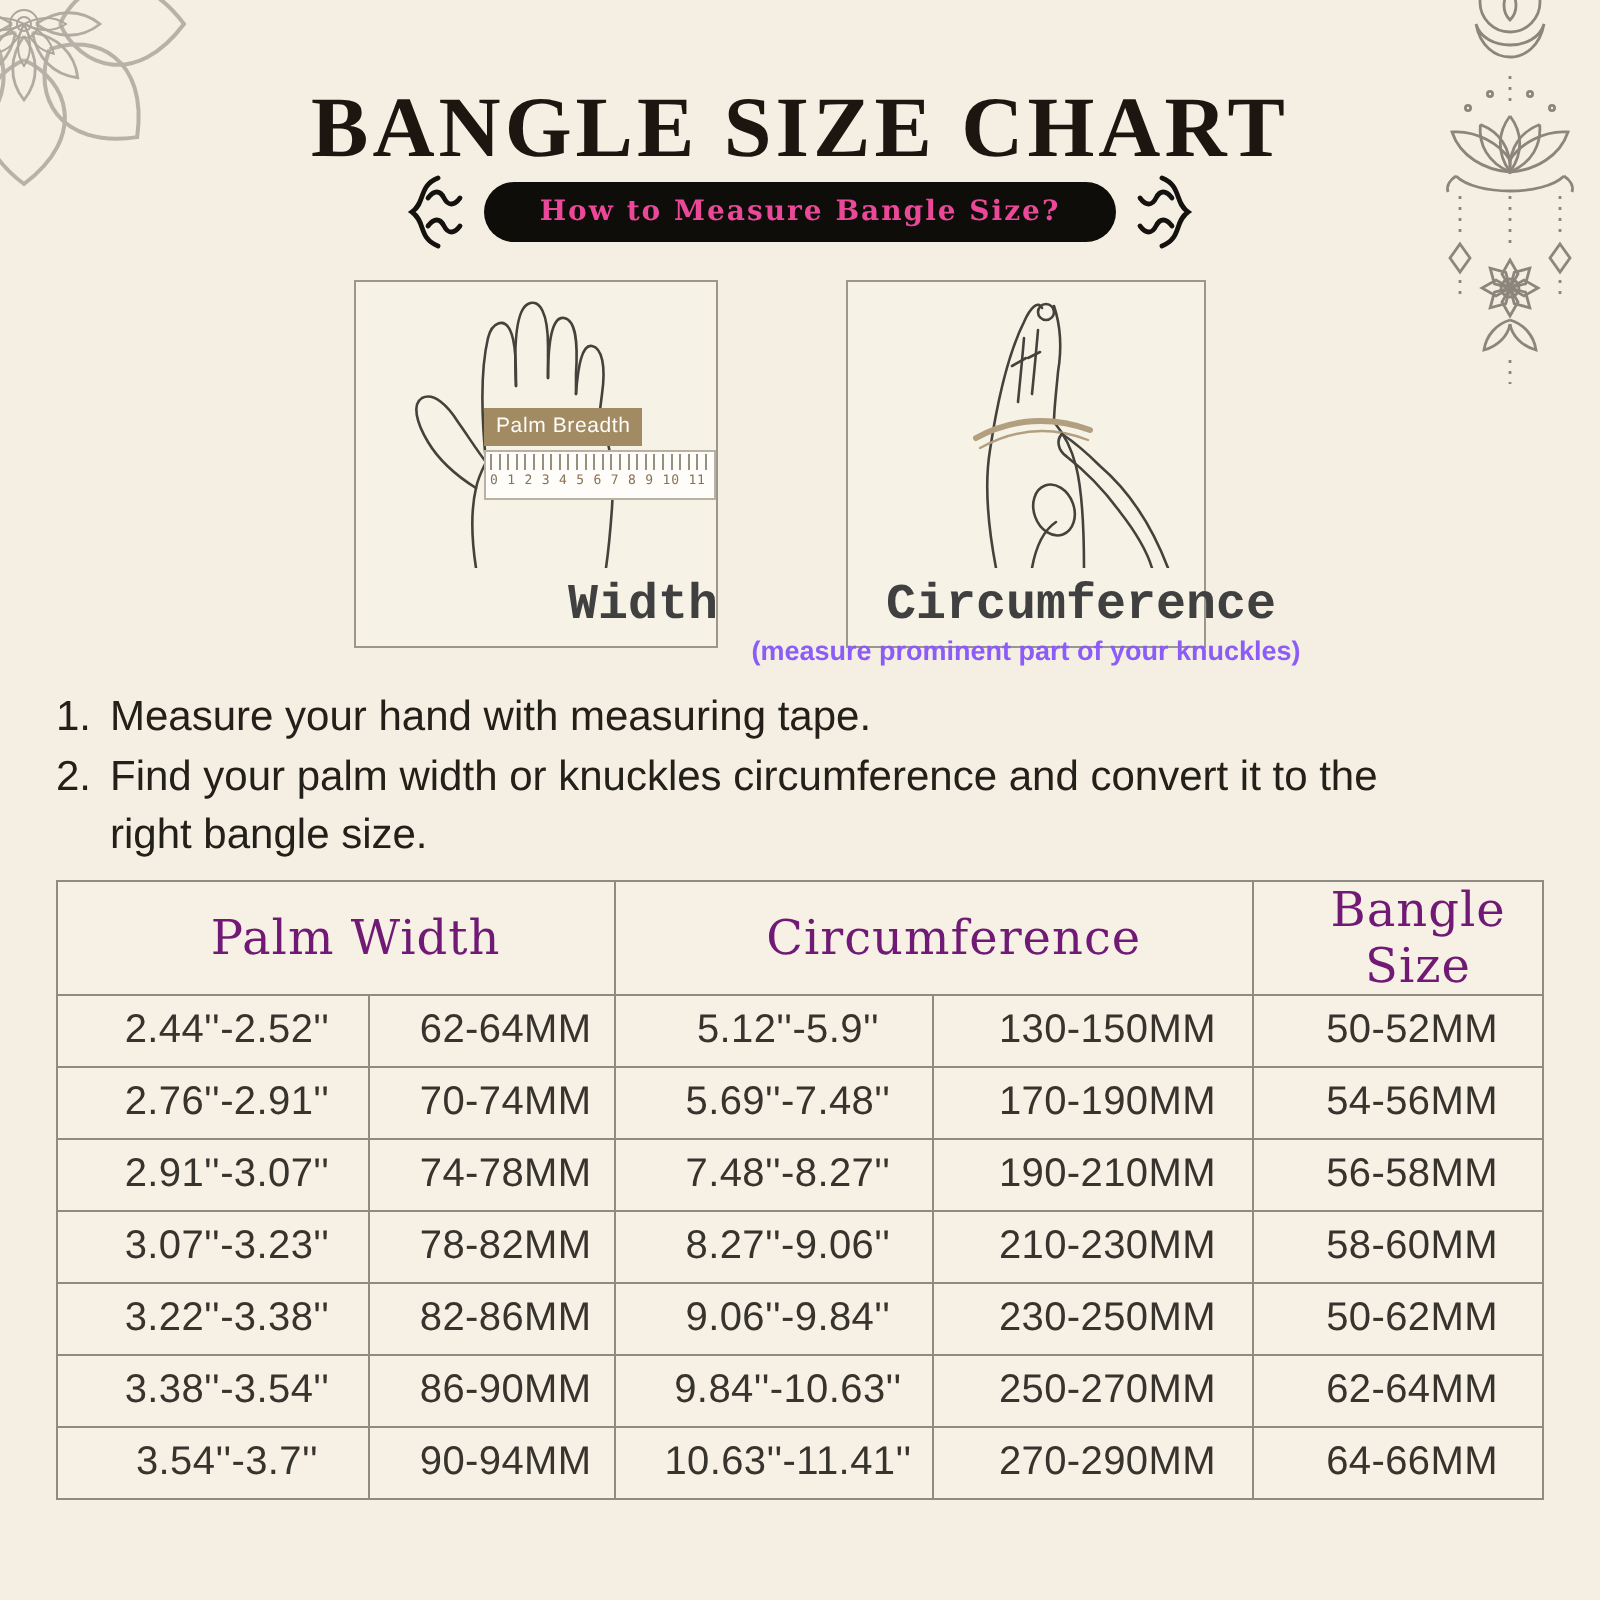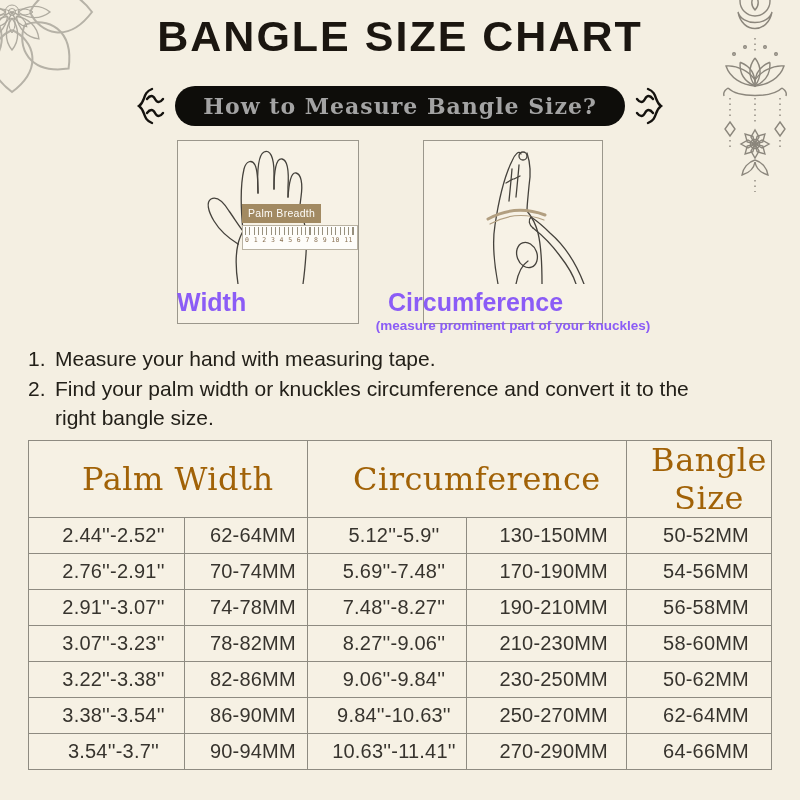--- a/index.html
+++ b/index.html
@@ -6,31 +6,31 @@
   body{
     width:800px;height:800px;position:relative;overflow:hidden;
     background:#f4efe2;color:#1b1610;
     font-family:"Liberation Sans",sans-serif;
   }
   .orn{position:absolute;pointer-events:none;}
   #mandala{left:-4px;top:-4px;}
   #lotus-drop{right:0;top:0;}
 
   .page-title{
-    position:absolute;top:12px;left:0;right:0;margin:0;
-    text-align:center;font-family:Liberation Sans, sans-serif;
+    position:absolute;top:40px;left:0;right:0;margin:0;
+    text-align:center;font-family:Liberation Serif, serif;
     font-size:43px;font-weight:700;letter-spacing:2px;color:#1b1610;
   }
   .badge-row{
     position:absolute;top:86px;left:0;right:0;
     display:flex;align-items:center;justify-content:center;gap:9px;
   }
   .badge{
-    background:#0e0d0a;color:#a3a3a3;
-    font-family:"DejaVu Serif",serif;font-weight:700;font-size:22px;
+    background:#0e0d0a;color:#ec4899;
+    font-family:"DejaVu Serif",serif;font-weight:700;font-size:14px;
     padding:7px 28px;border-radius:24px;letter-spacing:1px;white-space:nowrap;
   }
   .squiggle.flip{transform:scaleX(-1);}
 
   .illus-box{
     position:absolute;top:140px;height:184px;box-sizing:border-box;
     border:1px solid #9b978c;background:#f7f2e6;
   }
   .box-width{left:177px;width:182px;}
   .box-circ{left:423px;width:180px;}
@@ -47,42 +47,42 @@
   }
   .ruler .ticks{
     height:8px;margin:1px 2px 0 2px;
     background:repeating-linear-gradient(90deg,#97907e 0,#97907e 1px,transparent 1px,transparent 4.3px);
   }
   .ruler .nums{
     font-family:"DejaVu Sans Mono",monospace;font-size:6.5px;line-height:11px;
     color:#8a7254;white-space:nowrap;padding-left:2px;letter-spacing:.4px;
   }
 
-  .cap{position:absolute;font-weight:700;text-align:left;color:#8b5cf6;}
+  .cap{position:absolute;font-weight:700;text-align:right;color:#404040;font-family:Liberation Mono, monospace;}
   .cap-width{left:177px;width:182px;top:288px;font-size:25px;}
   .cap-circ{left:388px;width:250px;top:288px;font-size:25px;}
   .cap-note{
     position:absolute;left:363px;width:300px;top:318px;
     font-size:13.5px;font-weight:700;text-align:center;color:#8b5cf6;
   }
 
   .instructions{position:absolute;left:28px;top:344px;width:700px;
     font-size:21px;line-height:29px;color:#232019;}
   .ins{display:flex;margin-bottom:1px;}
   .ins .n{width:27px;flex:none;}
   .ins .t{flex:1;}
 
   table.size-table{
     position:absolute;left:28px;top:440px;width:744px;
     border-collapse:collapse;table-layout:fixed;background:#f6f1e4;
   }
   .size-table th,.size-table td{border:1px solid #8e8b81;text-align:center;padding:0;}
   .size-table th{
-    font-family:"DejaVu Serif",serif;font-size:32px;font-weight:500;
-    height:55px;color:#a16207;letter-spacing:.5px;padding-left:20px;
+    font-family:"DejaVu Serif",serif;font-size:24px;font-weight:500;
+    height:55px;color:#701a75;letter-spacing:.5px;padding-left:20px;
   }
   .size-table td{height:35px;font-size:20px;color:#37342e;letter-spacing:.2px;padding-left:14px;}
 </style>
 </head>
 <body>
 
 <svg id="mandala" class="orn" width="132" height="136" viewBox="0 0 132 136" fill="none">
   <g stroke="#b6b2a7" stroke-width="2">
     <path d="M16 34 C38 44 48 72 16 96 C-16 72 -6 44 16 34"></path>
     <path d="M16 34 C38 44 48 72 16 96 C-16 72 -6 44 16 34" transform="rotate(-45 16 16)"></path>

